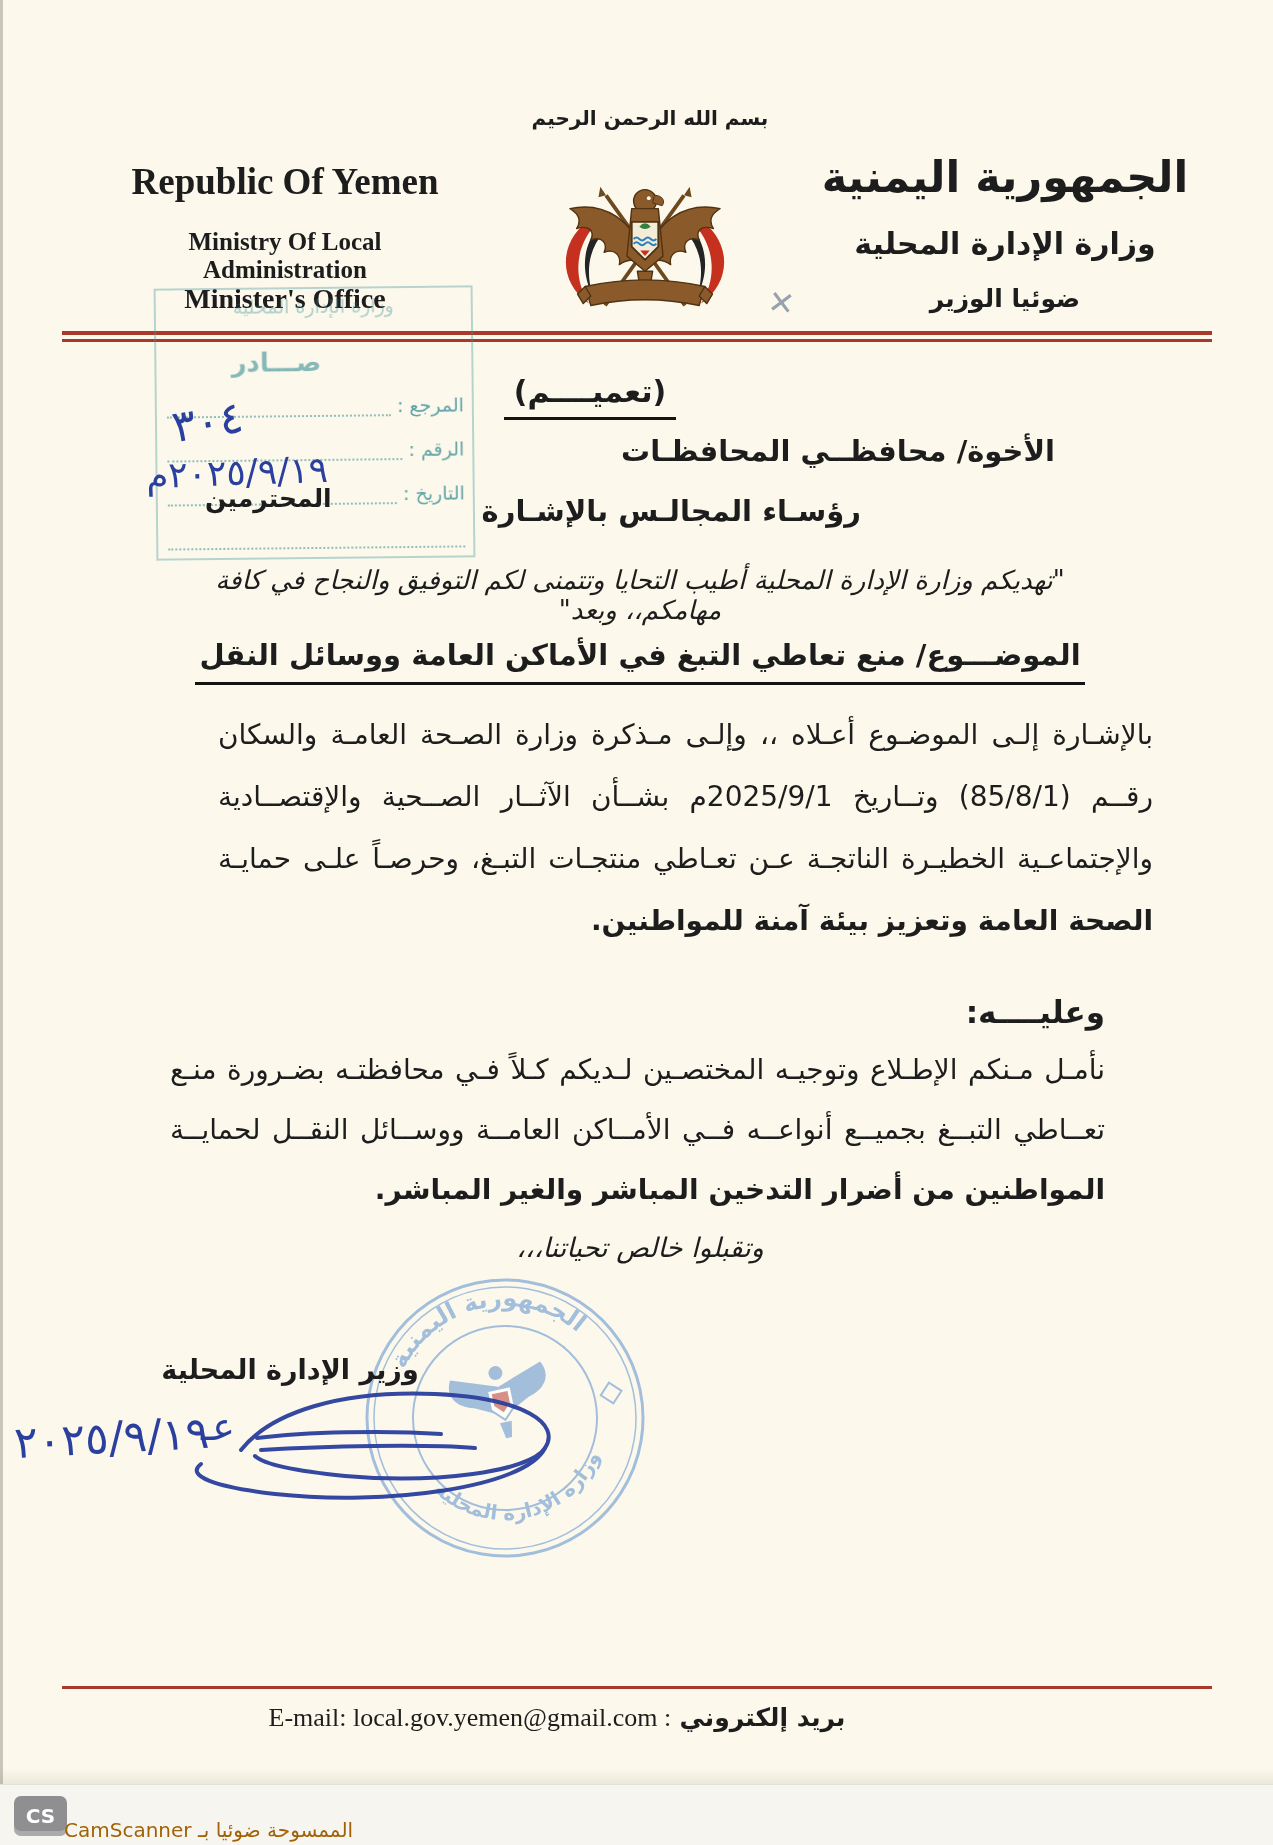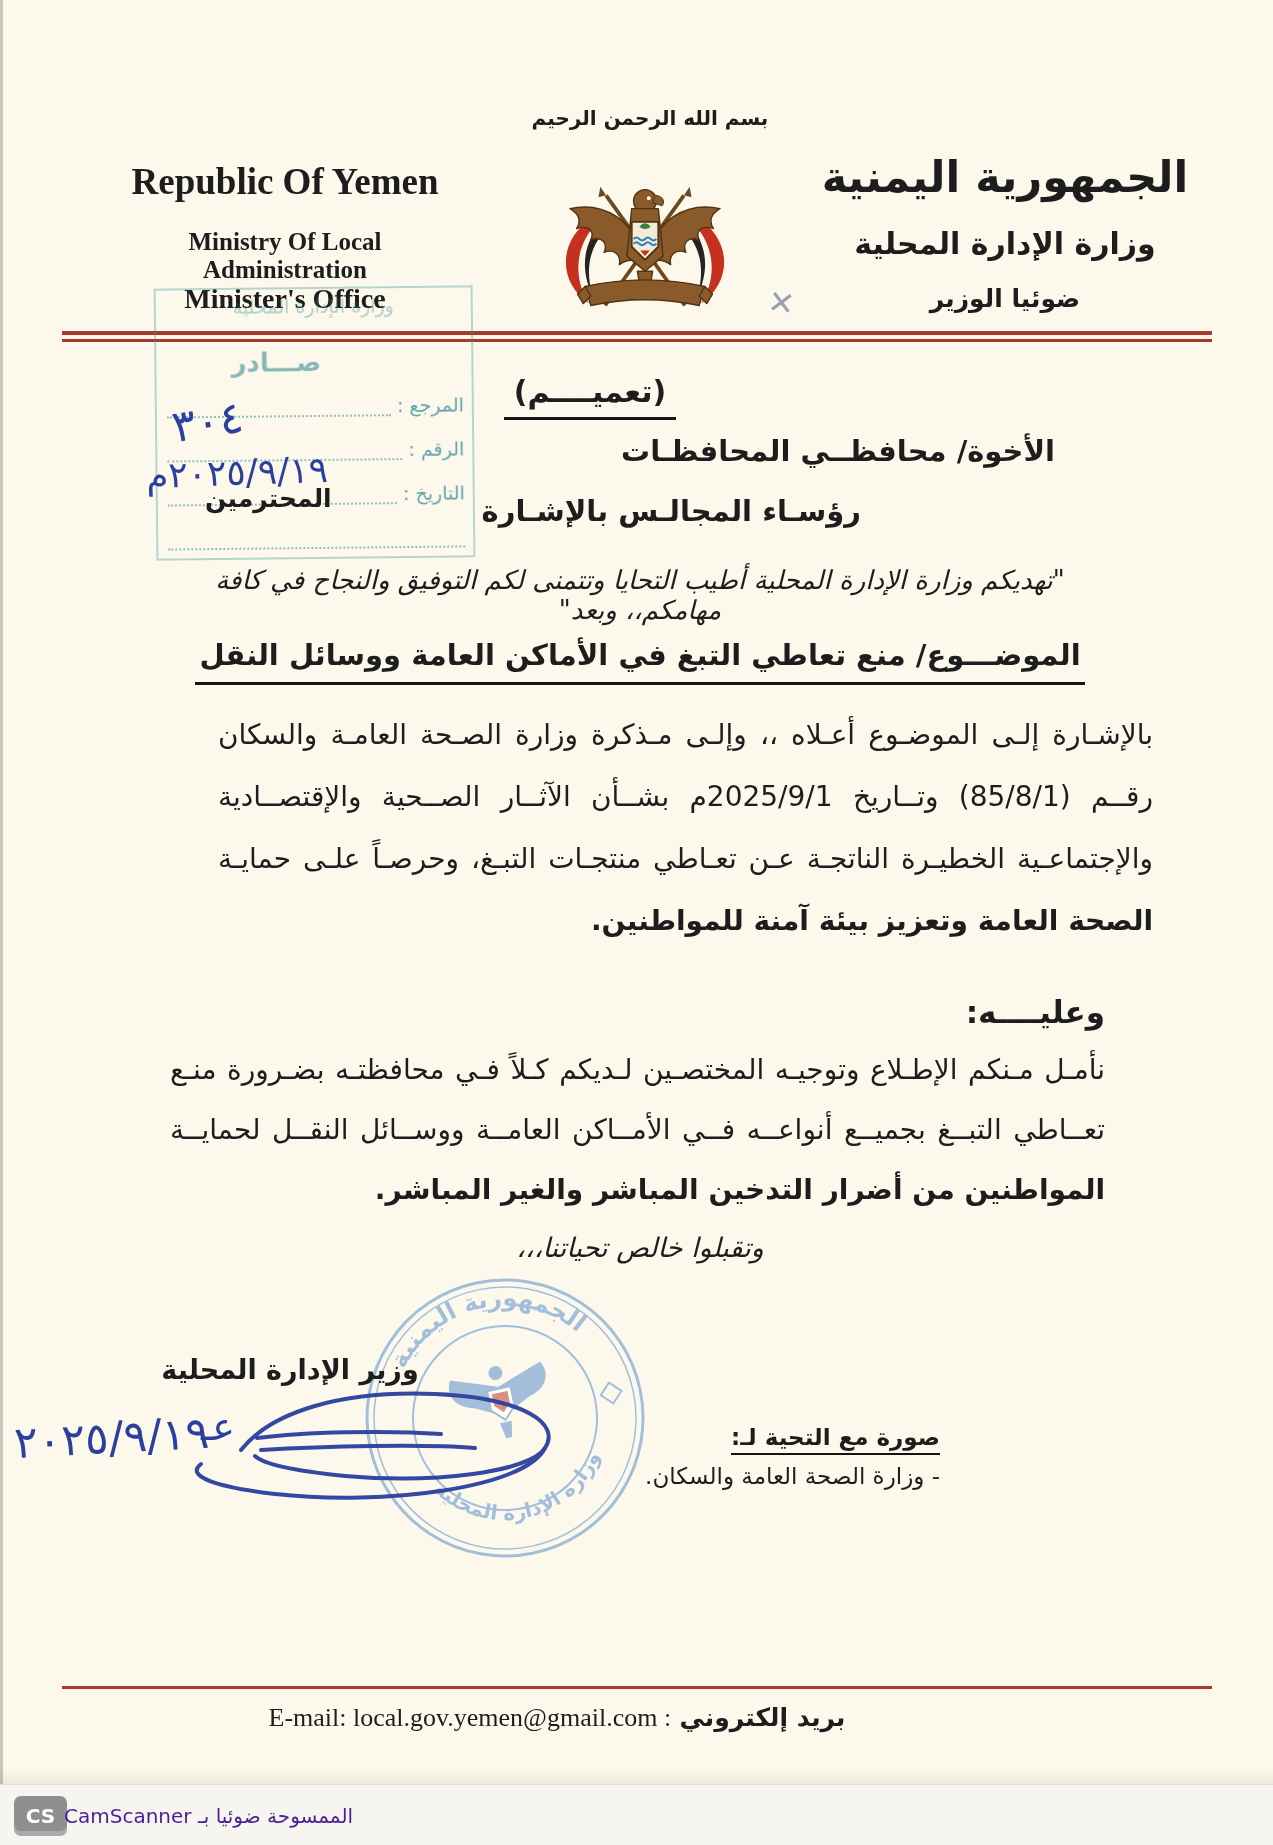--- a/index.html
+++ b/index.html
@@ -82,21 +82,21 @@
   .email-line{top:1702px;left:92px;width:930px;font-size:26px;}
   .email-line .ar{font-weight:700;font-size:25px;}
 
   
   .scan-bar{top:1784px;left:0;width:100%;height:61px;background:#f6f5f0;
     border-top:1px solid #e3e1da;}
   .cs-badge{position:absolute;left:14px;top:11px;width:53px;height:40px;border-radius:7px;
     background:#8f8e90;color:#fff;font-weight:700;font-size:20px;
     display:flex;align-items:center;justify-content:center;
     box-shadow:inset 0 -5px 0 rgba(255,255,255,.25);}
-  .scan-caption{position:absolute;left:64px;top:19px;color:#4c1d95;font-size:20px;direction:rtl;}
+  .scan-caption{position:absolute;left:64px;top:33px;color:#a16207;font-size:20px;direction:rtl;}
 </style>
 </head>
 <body>
 
 <div class="sheet">
 
   <div class="abs edge-left"></div>
 
   <div class="abs bismillah">بسم الله الرحمن الرحيم</div>
 
@@ -224,24 +224,20 @@
     <g stroke="#2b3f9e" stroke-width="4" fill="none" stroke-linecap="round" opacity=".95">
       <path d="M236,78 C266,40 336,18 430,22 C520,26 556,52 540,76 C524,100 430,112 340,104 C290,99 258,92 250,84"></path>
       <path d="M252,66 C300,60 380,58 436,62"></path>
       <path d="M256,78 C320,74 420,72 470,76"></path>
       <path d="M540,76 C520,116 380,134 270,122 C210,115 180,104 196,92"></path>
     </g>
     <text x="10" y="86" font-size="44" fill="#2b3f9e" letter-spacing="4" transform="rotate(-3 10 86)">٢٠٢٥/٩/١٩</text>
     <text x="196" y="68" font-size="38" fill="#2b3f9e">عـ</text>
   </svg>
 
-  <div class="abs cc">
-    <div><span class="cc-h">صورة مع التحية لـ:</span></div>
-    <div class="cc-i">- وزارة الصحة العامة والسكان.</div>
-  </div>
 
   <div class="abs rule-bottom"></div>
   <div class="abs ctr email-line">
     <span class="serif">E-mail: local.gov.yemen@gmail.com :</span>
     <span class="ar">بريد إلكتروني</span>
   </div>
 
   <div class="abs bottom-shadow"></div>
 
   <div class="abs scan-bar">

